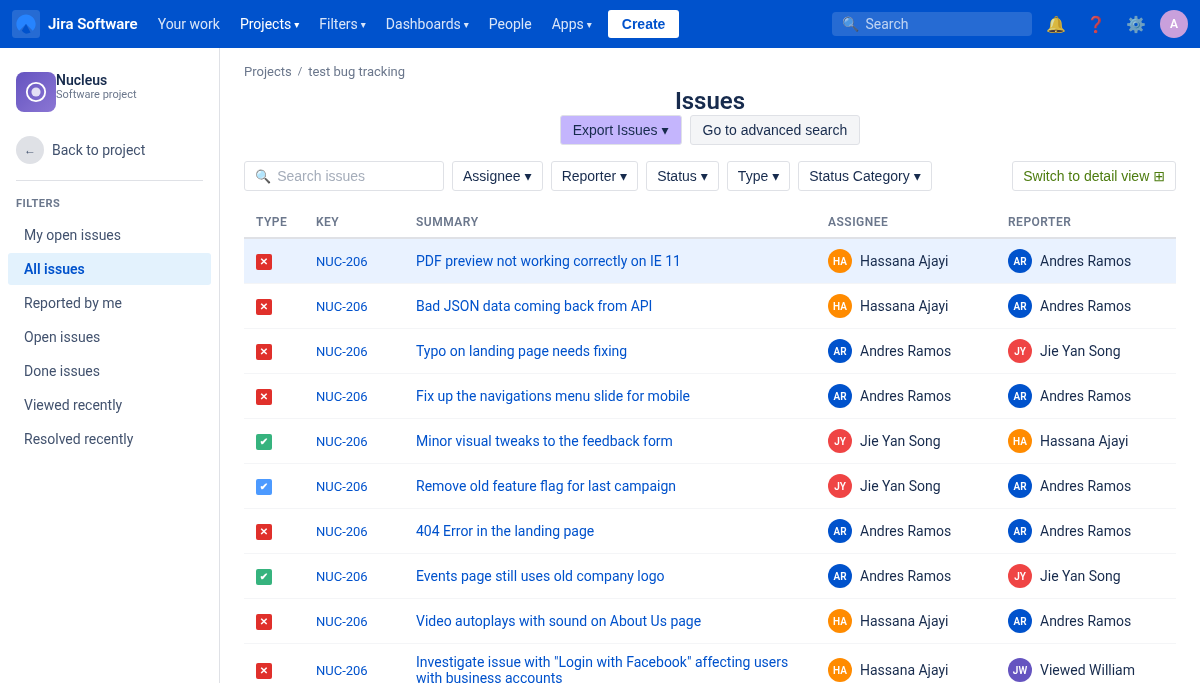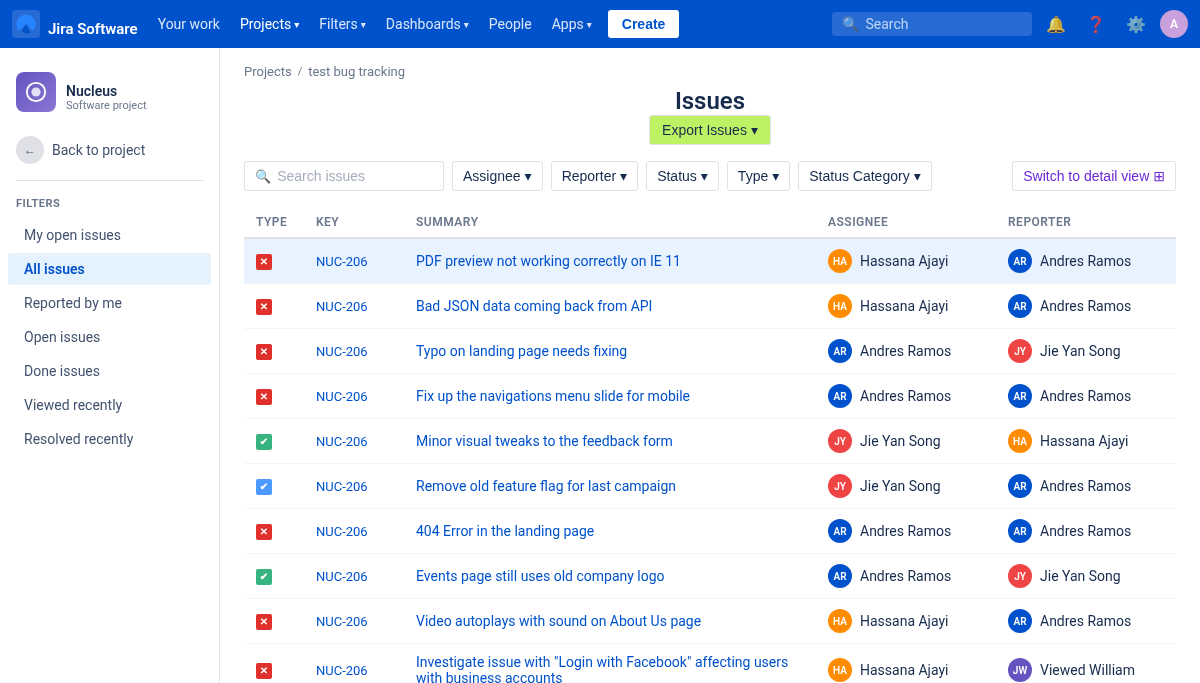--- a/index.html
+++ b/index.html
@@ -3,38 +3,38 @@
   <meta charset="utf-8">
   <style>
     * { box-sizing: border-box; margin: 0; padding: 0; }
     body { font-family: -apple-system, BlinkMacSystemFont, "Segoe UI", Roboto, sans-serif; font-size: 14px; background: #fff; color: #172b4d; }
 
     
     .top-nav {
       display: flex; align-items: center; background: #0052cc; height: 48px;
       padding: 0 12px; gap: 4px; position: relative; z-index: 100;
     }
-    .nav-logo { display: flex; align-items: flex-end; gap: 8px; color: #fff; font-size: 15px; font-weight: 600; margin-right: 8px; text-decoration: none; }
+    .nav-logo { display: flex; align-items: center; gap: 8px; color: #fff; font-size: 15px; font-weight: 600; margin-right: 8px; text-decoration: none; }
     .nav-logo svg { width: 28px; height: 28px; }
     .nav-item { color: rgba(255,255,255,0.85); padding: 4px 8px; border-radius: 3px; cursor: pointer; font-size: 14px; display: flex; align-items: center; gap: 3px; justify-content: center; }
     .nav-item.active { color: #fff; }
     .nav-chevron { font-size: 10px; }
     .nav-create { background: #fff; color: #0052cc; font-weight: 600; padding: 6px 14px; border-radius: 3px; margin-left: 4px; cursor: pointer; border: none; font-size: 14px; }
     .nav-right { margin-left: auto; display: flex; align-items: center; gap: 8px; }
     .search-box { display: flex; align-items: center; background: rgba(255,255,255,0.15); border-radius: 4px; padding: 4px 10px; gap: 6px; cursor: text; width: 200px; }
     .search-box-text { color: rgba(255,255,255,0.7); font-size: 14px; }
     .nav-icon-btn { color: rgba(255,255,255,0.85); width: 32px; height: 32px; display: flex; align-items: center; justify-content: center; border-radius: 50%; cursor: pointer; font-size: 16px; }
     .avatar { width: 28px; height: 28px; border-radius: 50%; background: #c9a0dc; display: flex; align-items: center; justify-content: center; font-size: 12px; color: #fff; font-weight: 600; cursor: pointer; overflow: hidden; }
 
     
     .main-layout { display: flex; height: calc(100vh - 48px); }
 
     
     .sidebar { width: 220px; min-width: 220px; background: #fff; border-right: 1px solid #dfe1e6; display: flex; flex-direction: column; padding: 16px 0; overflow-y: auto; }
-    .sidebar-project { display: flex; align-items: flex-end; gap: 10px; padding: 8px 16px 16px; }
+    .sidebar-project { display: flex; align-items: flex-start; gap: 0; padding: 8px 16px 16px; }
     .project-icon { width: 40px; height: 40px; background: linear-gradient(135deg, #6554c0, #8b76d4); border-radius: 8px; display: flex; align-items: center; justify-content: center; }
     .project-icon svg { width: 22px; height: 22px; }
     .project-info .project-name { font-size: 14px; font-weight: 600; color: #172b4d; }
     .project-info .project-type { font-size: 11px; color: #6b778c; }
     .sidebar-back { display: flex; align-items: center; gap: 8px; padding: 8px 16px; color: #42526e; cursor: pointer; font-size: 14px; border-radius: 3px; }
     .sidebar-back-icon { width: 28px; height: 28px; background: #dfe1e6; border-radius: 50%; display: flex; align-items: center; justify-content: center; font-size: 12px; }
     .sidebar-divider { height: 1px; background: #dfe1e6; margin: 8px 16px; }
     .filters-label { padding: 8px 16px; font-size: 11px; font-weight: 700; color: #6b778c; text-transform: uppercase; letter-spacing: 0.5px; }
     .sidebar-item { padding: 8px 16px; cursor: pointer; color: #42526e; font-size: 14px; border-radius: 3px; margin: 1px 8px; }
     .sidebar-item.active { background: #e3f2fd; color: #0052cc; font-weight: 600; }
@@ -45,30 +45,30 @@
 
     
     .breadcrumb { display: flex; align-items: center; gap: 6px; font-size: 13px; color: #6b778c; margin-bottom: 8px; }
     .breadcrumb a { color: #6b778c; text-decoration: none; cursor: pointer; }
     .breadcrumb-sep { color: #6b778c; font-size: 11px; }
 
     
     .page-header { display: flex; align-items: center; justify-content: space-between; margin-bottom: 16px; flex-direction: column; }
     .page-title { font-size: 24px; font-weight: 600; color: #172b4d; }
     .header-actions { display: flex; gap: 8px; }
-    .btn-export { background: #bef264; border: 1px solid #dfe1e6; border-radius: 3px; padding: 6px 12px; cursor: pointer; font-size: 14px; color: #172b4d; display: flex; align-items: center; gap: 4px; }
+    .btn-export { background: #c4b5fd; border: 1px solid #dfe1e6; border-radius: 3px; padding: 6px 12px; cursor: pointer; font-size: 14px; color: #172b4d; display: flex; align-items: center; gap: 4px; }
     .btn-advanced { background: #f4f5f7; border: 1px solid #dfe1e6; border-radius: 3px; padding: 6px 12px; cursor: pointer; font-size: 14px; color: #172b4d; }
 
     
     .filter-row { display: flex; align-items: center; gap: 8px; margin-bottom: 16px; flex-wrap: wrap; }
     .search-issues { display: flex; align-items: center; border: 1px solid #dfe1e6; border-radius: 3px; padding: 6px 10px; gap: 6px; background: #fff; min-width: 200px; }
     .search-issues input { border: none; outline: none; font-size: 14px; color: #172b4d; width: 140px; }
     .search-issues input::placeholder { color: #a5adba; }
     .filter-btn { border: 1px solid #dfe1e6; border-radius: 3px; padding: 6px 10px; background: #fff; cursor: pointer; font-size: 14px; color: #172b4d; display: flex; align-items: center; gap: 4px; }
-    .switch-view { margin-left: auto; border: 1px solid #dfe1e6; border-radius: 3px; padding: 6px 10px; background: #fff; cursor: pointer; font-size: 14px; color: #6d28d9; display: flex; align-items: center; gap: 4px; }
+    .switch-view { margin-left: auto; border: 1px solid #dfe1e6; border-radius: 3px; padding: 6px 10px; background: #fff; cursor: pointer; font-size: 14px; color: #4d7c0f; display: flex; align-items: center; gap: 4px; }
 
     
     .issues-table { width: 100%; border-collapse: collapse; }
     .issues-table th { text-align: left; padding: 8px 12px; font-size: 12px; font-weight: 600; color: #6b778c; border-bottom: 2px solid #dfe1e6; text-transform: uppercase; letter-spacing: 0.5px; background: #fff; }
     .issues-table td { padding: 10px 12px; border-bottom: 1px solid #f4f5f7; font-size: 14px; vertical-align: middle; }
     .issues-table tr.selected td { background: #e9f2ff; }
     .col-type { width: 60px; }
     .col-key { width: 100px; color: #0052cc; font-size: 13px; }
     .col-assignee { width: 180px; }
     .col-reporter { width: 180px; }
@@ -183,20 +183,21 @@
       <a>test bug tracking</a>
     </div>
 
     <div class="page-header">
       <h1 class="page-title">Issues</h1>
       <div class="header-actions">
         <button class="btn-export">
           <span>Export Issues</span>
           <span>▾</span>
         </button>
+        <button class="btn-advanced">Go to advanced search</button>
       </div>
     </div>
 
     <div class="filter-row">
       <div class="search-issues">
         <span style="color:#a5adba;font-size:13px;">🔍</span>
         <input type="text" placeholder="Search issues" style="">
       </div>
       <button class="filter-btn">
         <span>Assignee</span>

